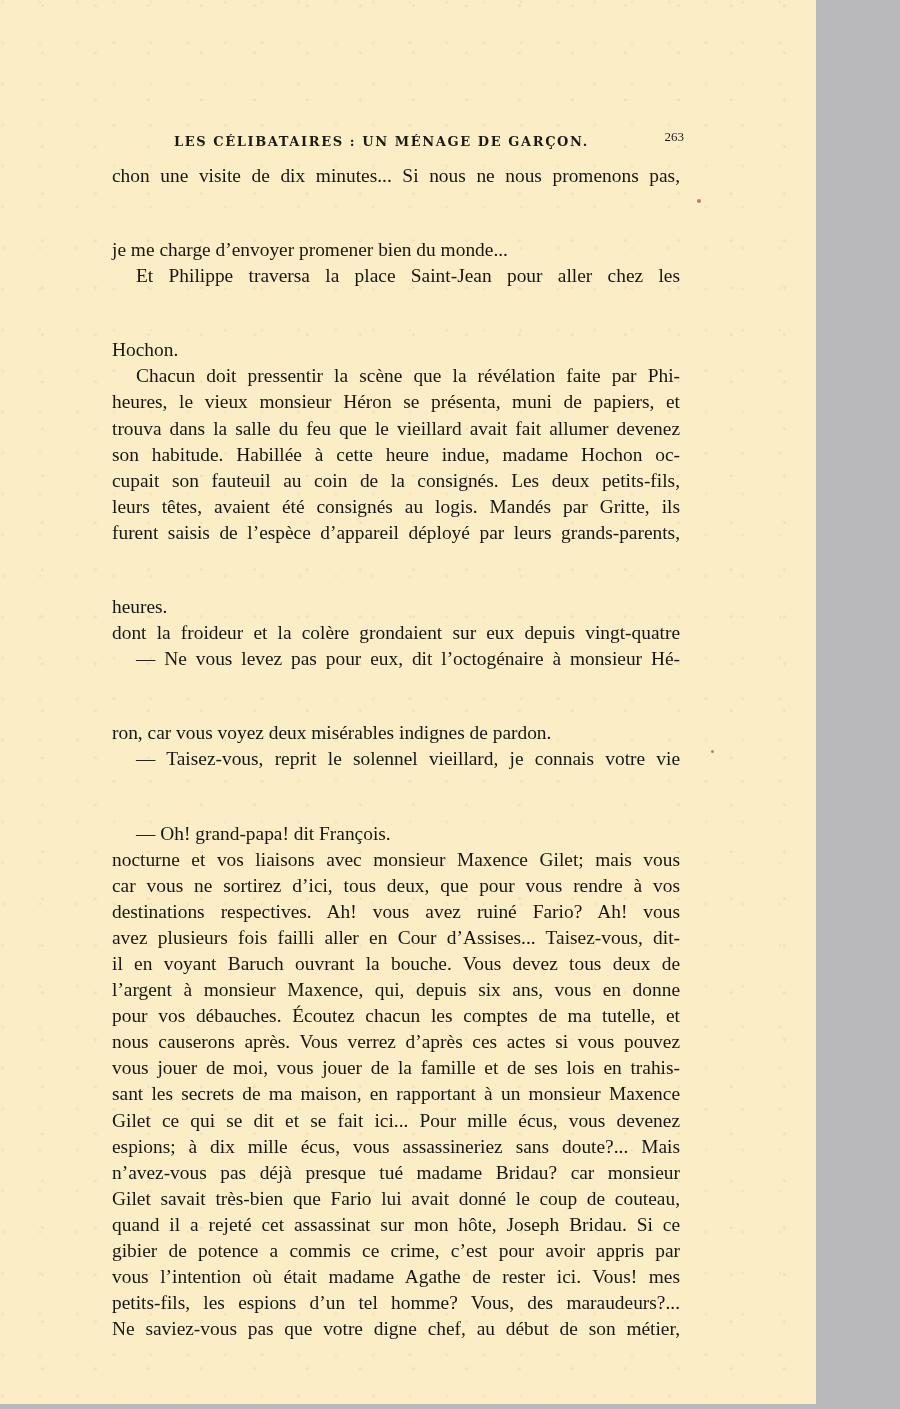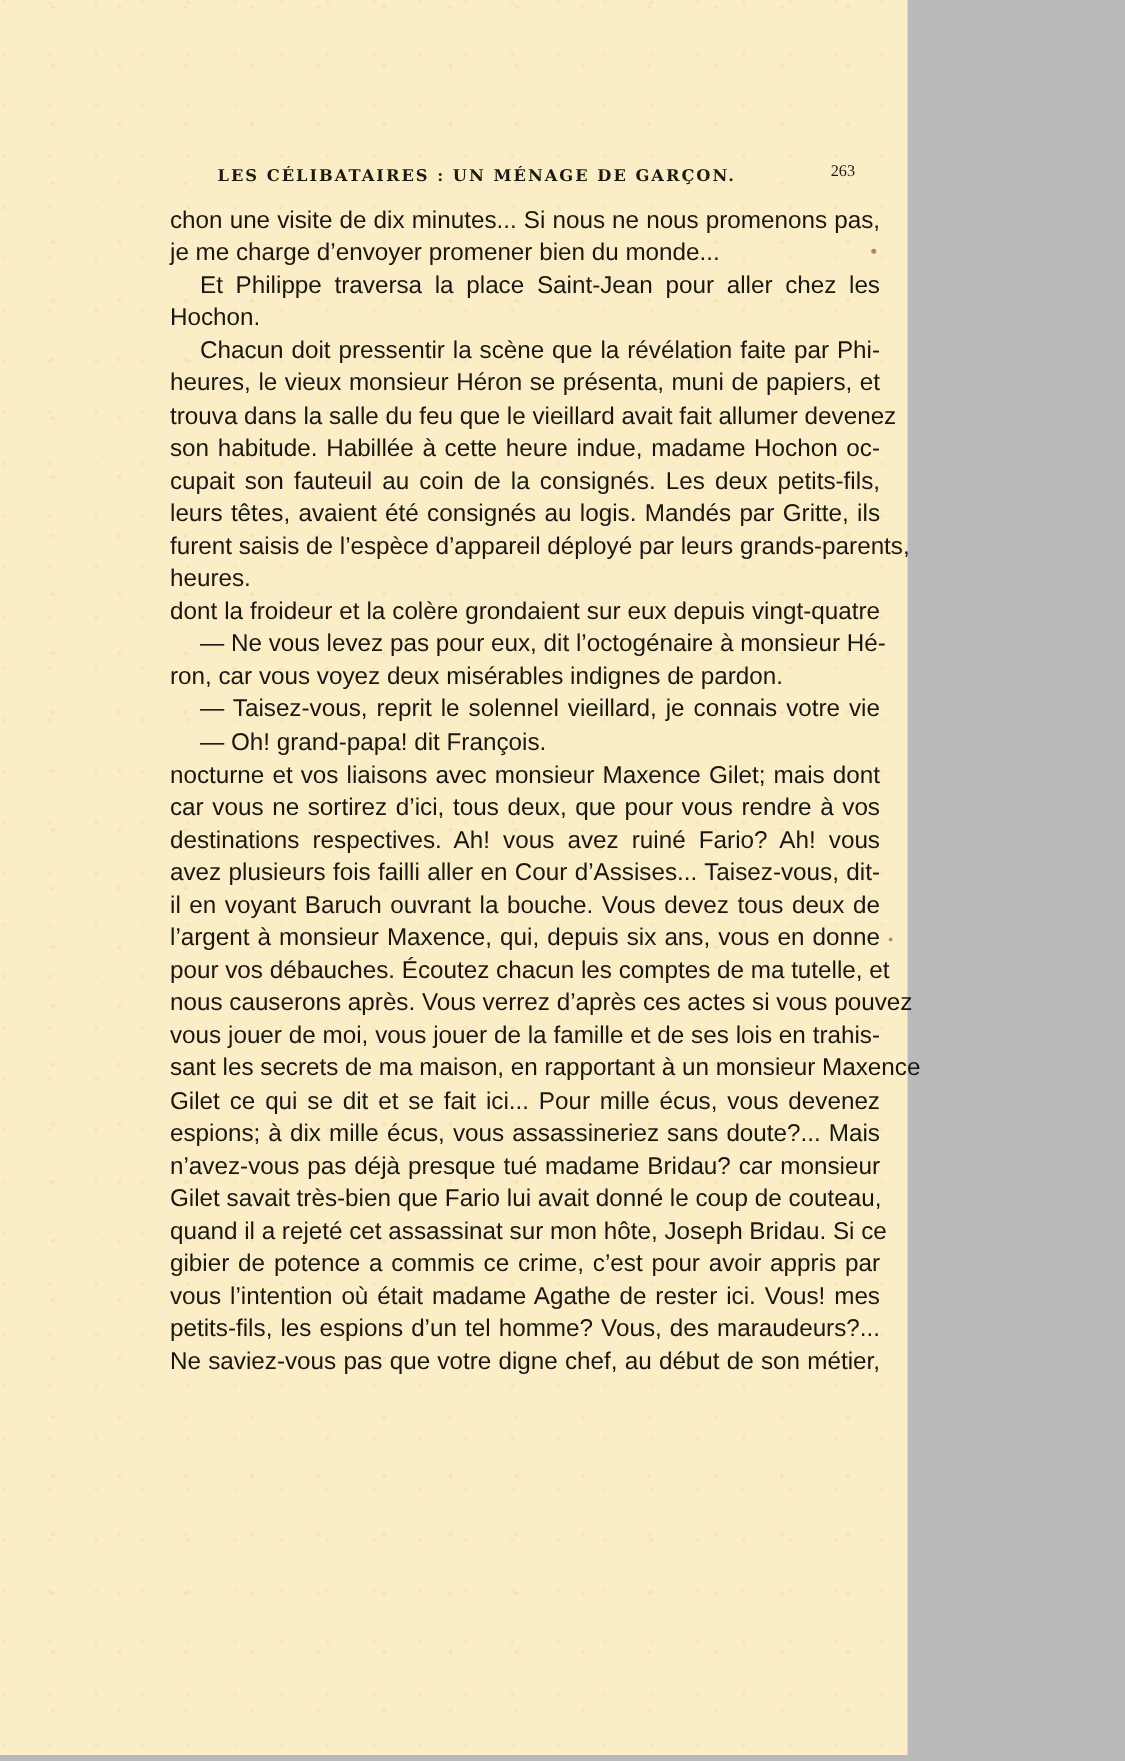--- a/index.html
+++ b/index.html
@@ -3,21 +3,21 @@
 <meta charset="utf-8">
 <style>
   html, body { margin: 0; padding: 0; }
   body {
     width: 900px; height: 1409px; overflow: hidden;
     background: #b9b9bb;
     position: relative;
   }
   .page {
     position: absolute; left: 0; top: 0;
-    width: 726px; height: 1404px;
+    width: 816px; height: 1404px;
     background: #fbedc6;
     background-image:
       radial-gradient(circle at 8% 5%, rgba(200,150,90,0.10) 0 1px, transparent 2px),
       radial-gradient(circle at 80% 12%, rgba(180,120,60,0.10) 0 1px, transparent 2px);
     background-size: 37px 41px, 53px 47px;
   }
   .running-head {
     position: absolute; left: 120px; top: 129px; width: 568px; height: 26px;
     font-family: "DejaVu Serif", serif;
     color: #1d1a14;
@@ -25,33 +25,33 @@
   .running-title {
     position: absolute; left: 54px; top: 5px;
     font-size: 13px; font-weight: bold; letter-spacing: 1.6px;
     font-variant: small-caps;
   }
   .folio {
     position: absolute; right: 4px; top: 0px;
     font-size: 13px; font-family: "Liberation Serif", serif;
   }
   .body-text {
-    position: absolute; left: 136px; top: 163px; width: 568px;
-    font-family: Liberation Sans, sans-serif;
+    position: absolute; left: 112px; top: 163px; width: 568px;
+    font-family: Liberation Serif, serif;
     font-size: 19.4px;
     line-height: 26.1px;
     color: #1a1712;
   }
   .line {
     display: block; white-space: nowrap;
     text-align: justify; text-align-last: justify;
     height: 26.1px;
   }
   .line.indent { padding-left: 24px; }
-  .line.last { text-align-last: left; }
+  .line.last { text-align-last: left; margin-top: 48px; }
   .spot { position: absolute; border-radius: 50%; background: #b9825a; }
 </style>
 </head>
 <body>
 
 <div class="page">
   <div class="running-head">
     <span class="running-title">LES CÉLIBATAIRES : UN MÉNAGE DE GARÇON.</span>
     <span class="folio">263</span>
   </div>
@@ -67,21 +67,21 @@
       <span class="line">son habitude. Habillée à cette heure indue, madame Hochon oc-</span>
       <span class="line">cupait son fauteuil au coin de la consignés. Les deux petits-fils,</span>
       <span class="line">leurs têtes, avaient été consignés au logis. Mandés par Gritte, ils</span>
       <span class="line">furent saisis de l’espèce d’appareil déployé par leurs grands-parents,</span>
       <span class="line last">heures.</span>
       <span class="line">dont la froideur et la colère grondaient sur eux depuis vingt-quatre</span>
       <span class="line indent">— Ne vous levez pas pour eux, dit l’octogénaire à monsieur Hé-</span>
       <span class="line last">ron, car vous voyez deux misérables indignes de pardon.</span>
       <span class="line indent">— Taisez-vous, reprit le solennel vieillard, je connais votre vie</span>
       <span class="line indent last">— Oh! grand-papa! dit François.</span>
-      <span class="line">nocturne et vos liaisons avec monsieur Maxence Gilet; mais dont</span>
+      <span class="line">nocturne et vos liaisons avec monsieur Maxence Gilet; mais vous</span>
       <span class="line">car vous ne sortirez d’ici, tous deux, que pour vous rendre à vos</span>
       <span class="line">destinations respectives. Ah! vous avez ruiné Fario? Ah! vous</span>
       <span class="line">avez plusieurs fois failli aller en Cour d’Assises... Taisez-vous, dit-</span>
       <span class="line">il en voyant Baruch ouvrant la bouche. Vous devez tous deux de</span>
       <span class="line">l’argent à monsieur Maxence, qui, depuis six ans, vous en donne</span>
       <span class="line">pour vos débauches. Écoutez chacun les comptes de ma tutelle, et</span>
       <span class="line">nous causerons après. Vous verrez d’après ces actes si vous pouvez</span>
       <span class="line">vous jouer de moi, vous jouer de la famille et de ses lois en trahis-</span>
       <span class="line">sant les secrets de ma maison, en rapportant à un monsieur Maxence</span>
       <span class="line">Gilet ce qui se dit et se fait ici... Pour mille écus, vous devenez</span>

